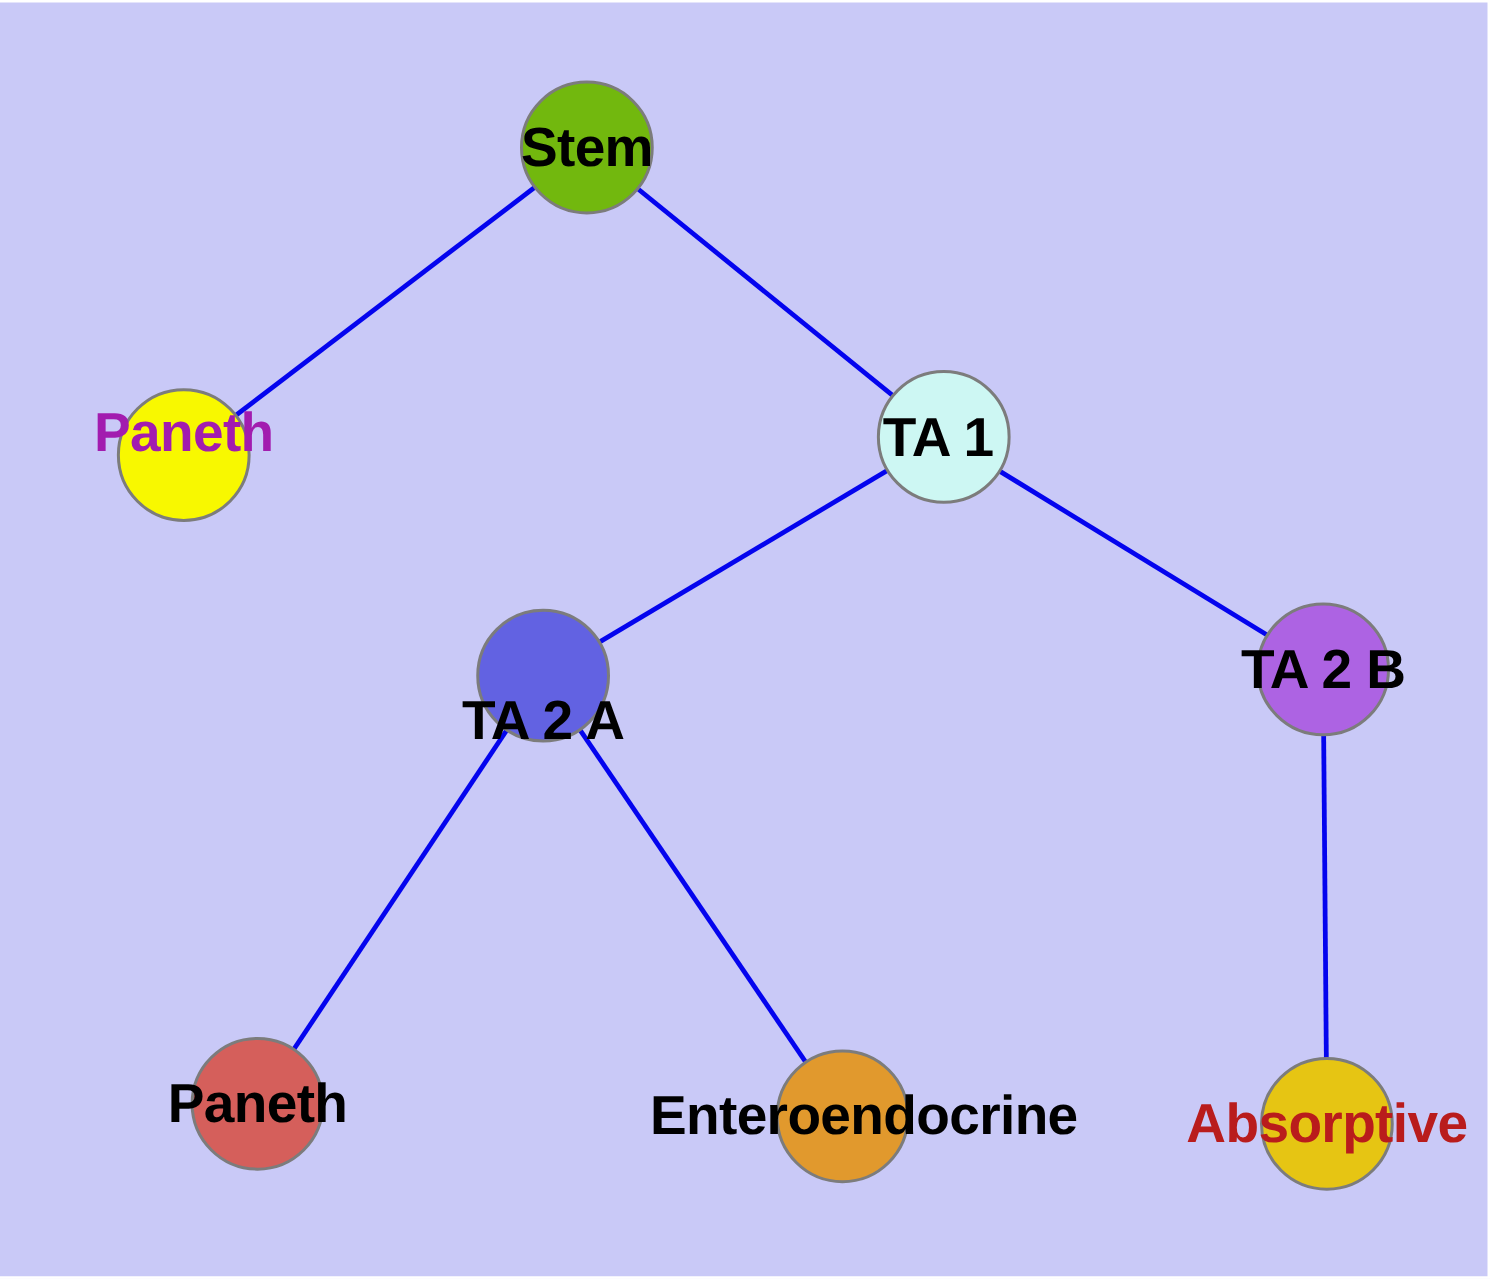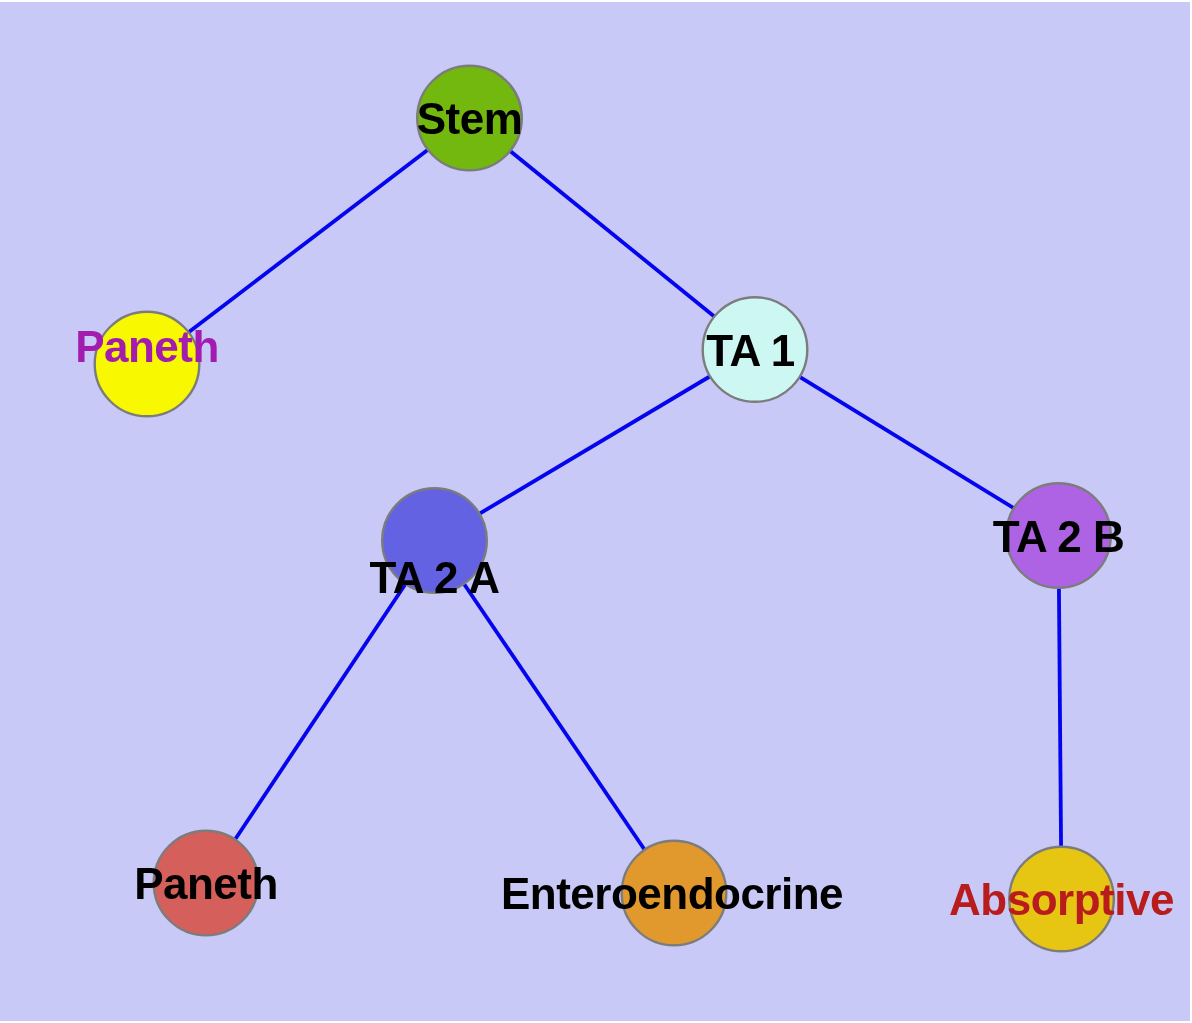--- a/index.html
+++ b/index.html
@@ -55,16 +55,16 @@
       <circle cx="674" cy="891" r="52.3" fill="#e1992d" stroke="#7c7c7c" stroke-width="2.4"></circle>
       <circle cx="1061.5" cy="897" r="52.3" fill="#e6c513" stroke="#7c7c7c" stroke-width="2.4"></circle>
     </svg>
   <div id="labels">
       <div class="node-label" style="left: 469.5px; top: 116px; color: rgb(0, 0, 0);">Stem</div>
       <div class="node-label" style="left: 147px; top: 344px; color: #a21caf;">Paneth</div>
       <div class="node-label" style="left: 750.5px; top: 347.5px; color: rgb(0, 0, 0);">TA 1</div>
       <div class="node-label" style="left: 434.5px; top: 538.5px; color: rgb(0, 0, 0); margin-top: 36px;">TA 2 A</div>
       <div class="node-label" style="left: 1058.5px; top: 533.5px; color: rgb(0, 0, 0);">TA 2 B</div>
       <div class="node-label" style="left: 206px; top: 881px; color: rgb(0, 0, 0);">Paneth</div>
-      <div class="node-label" style="left: 672px; top: 891px; color: rgb(0, 0, 0);">Enteroendocrine</div>
+      <div class="node-label" style="left: 691px; top: 891px; color: rgb(0, 0, 0);">Enteroendocrine</div>
       <div class="node-label" style="left: 1061.5px; top: 897px; color: #b91c1c;">Absorptive</div>
     </div>
 </div>
 
 </body></html>

